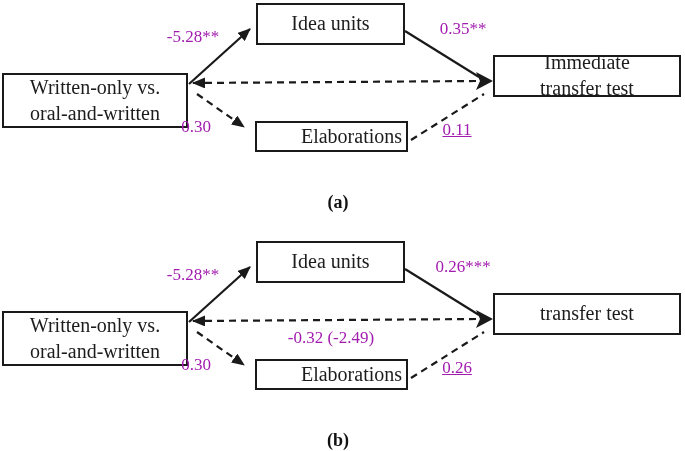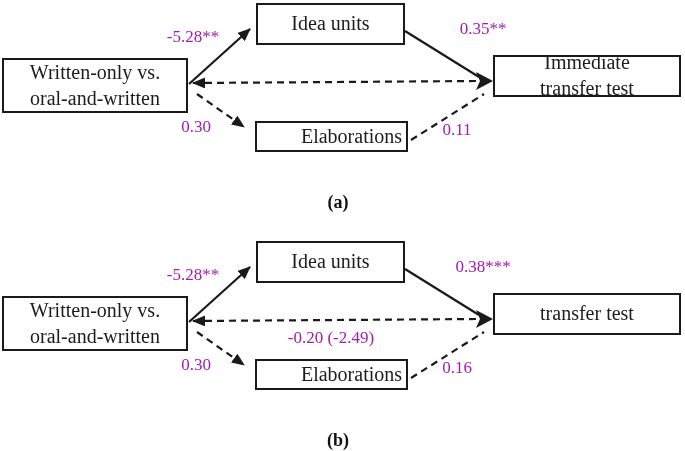--- a/index.html
+++ b/index.html
@@ -38,36 +38,36 @@
     background: #ffffff;
     display: flex;
     flex-direction: column;
     align-items: center;
     justify-content: center;
     text-align: center;
     font-size: 20px;
     line-height: 1.28;
     color: #1c1c1c;
   }
-  .predictor-box { left: 2px;   top: 58px;  width: 186px; height: 55px; }
+  .predictor-box { left: 2px;   top: 73px;  width: 186px; height: 55px; }
   .idea-box      { left: 256px; top: 3px;   width: 149px; height: 42px; }
   .elab-box      { left: 255px; top: 121px; width: 153px; height: 31px; padding-left: 40px; }
   .outcome-box   { left: 493px; top: 55px;  width: 188px; height: 42px; border-width: 2.5px; justify-content: center; }
   .coef {
     position: absolute;
     transform: translate(-50%, -50%);
     font-size: 17px;
     white-space: nowrap;
     color: #a21caf;
   }
   .coef-a-path   { left: 193px; top: 37px; }
-  .coef-b-path   { left: 463px; top: 29px; margin-left: 20px; }
+  .coef-b-path   { left: 463px; top: 29px; }
   .coef-direct   { left: 331px; top: 100px; }
   .coef-a2-path  { left: 196px; top: 127px; }
-  .coef-b2-path  { left: 457px; top: 130px; }
+  .coef-b2-path  { left: 457px; top: 130px; text-decoration: underline; }
   .panel-caption {
     position: absolute;
     left: 338px;
     top: 202px;
     transform: translate(-50%, -50%);
     font-size: 18px;
     font-weight: bold;
     color: #111111;
   }
 </style>
@@ -134,20 +134,20 @@
       <span>Idea units</span>
     </div>
     <div class="node elab-box">
       <span>Elaborations</span>
     </div>
     <div class="node outcome-box">
       <span>transfer test</span>
     </div>
 
     <div class="coef coef-a-path">-5.28**</div>
-    <div class="coef coef-b-path">0.38***</div>
-    <div class="coef coef-direct">-0.20 (-2.49)</div>
+    <div class="coef coef-b-path">0.26***</div>
+    <div class="coef coef-direct">-0.32 (-2.49)</div>
     <div class="coef coef-a2-path">0.30</div>
-    <div class="coef coef-b2-path">0.16</div>
+    <div class="coef coef-b2-path">0.26</div>
     <div class="panel-caption">(b)</div>
   </div>
 
 </div>
 
 </body></html>

